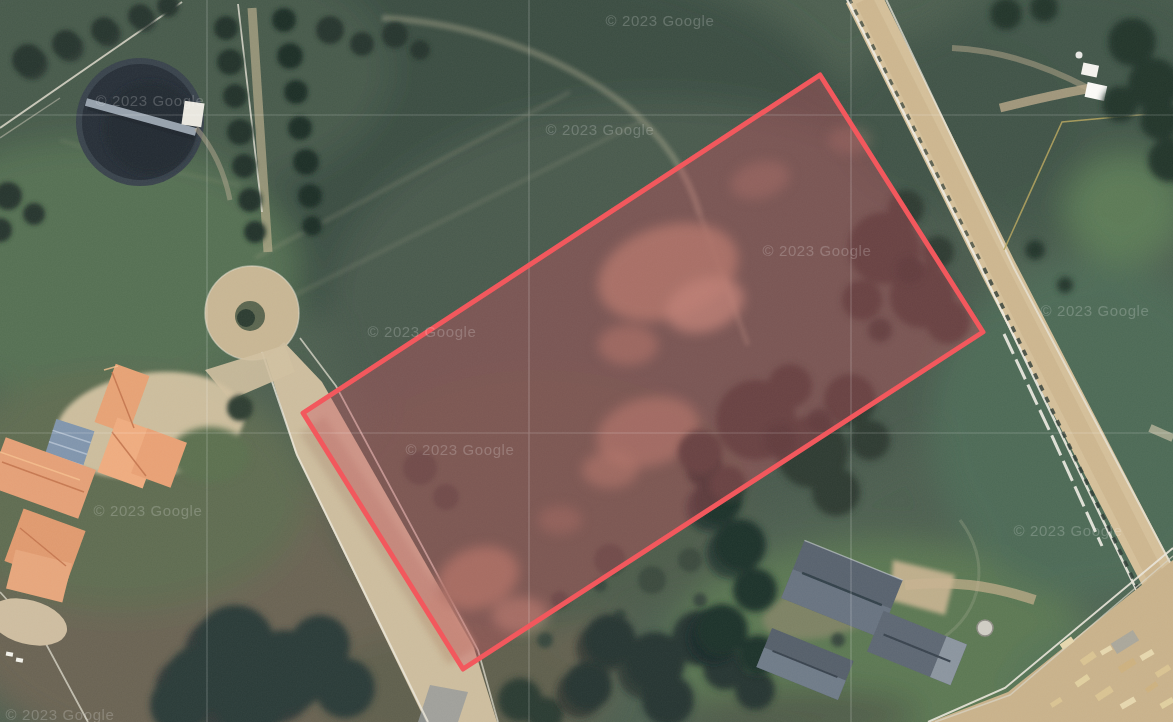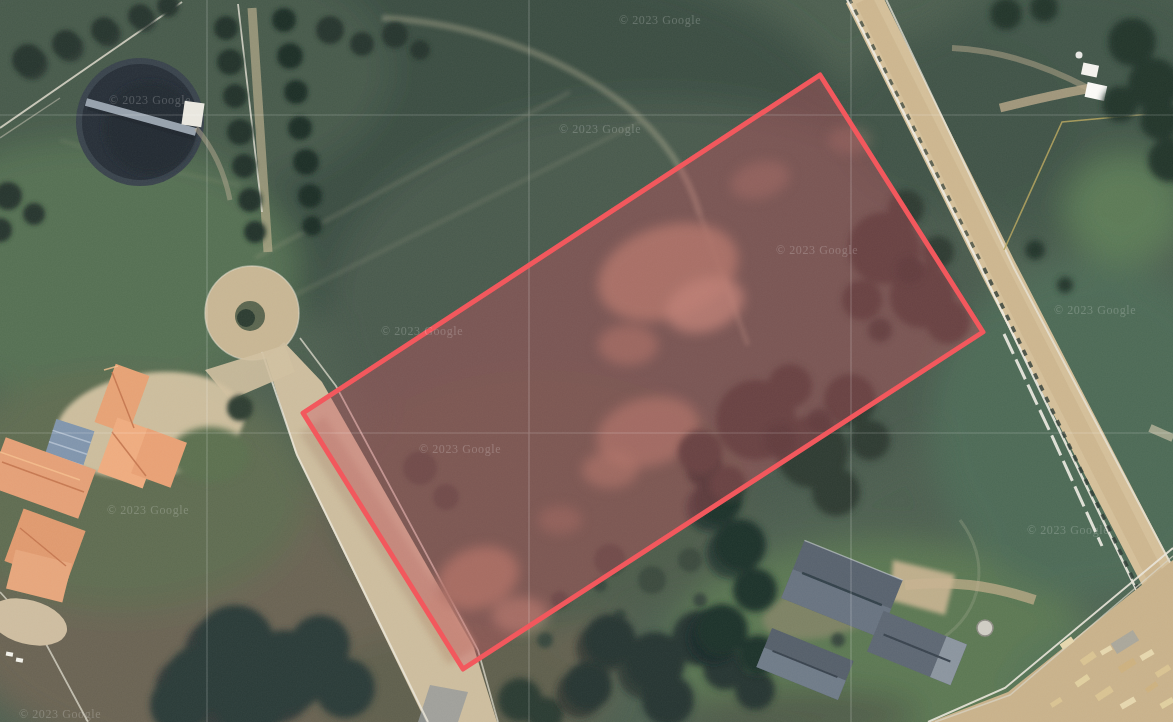--- a/index.html
+++ b/index.html
@@ -1,19 +1,19 @@
 <!DOCTYPE html>
 <html><head>
 <meta charset="utf-8">
 <style>
   html,body{margin:0;padding:0;background:#222;}
   .stage{position:relative;width:1173px;height:722px;overflow:hidden;font-family:"Liberation Sans",sans-serif;}
   .stage svg{position:absolute;left:0;top:0;display:block;}
   .wm{position:absolute;transform:translate(-50%,-50%);color:rgba(255,255,255,0.20);
-      font-size:12px;letter-spacing:0.6px;white-space:nowrap;pointer-events:none;user-select:none;font-family:Liberation Serif, serif;}
+      font-size:15px;letter-spacing:0.6px;white-space:nowrap;pointer-events:none;user-select:none;}
 </style>
 </head>
 <body>
 
 <div class="stage">
 <svg width="1173" height="722" viewBox="0 0 1173 722" xmlns="http://www.w3.org/2000/svg">
   <defs>
     <filter id="b2" x="-60%" y="-60%" width="220%" height="220%">
           <feGaussianBlur stdDeviation="2"></feGaussianBlur>
         </filter>

